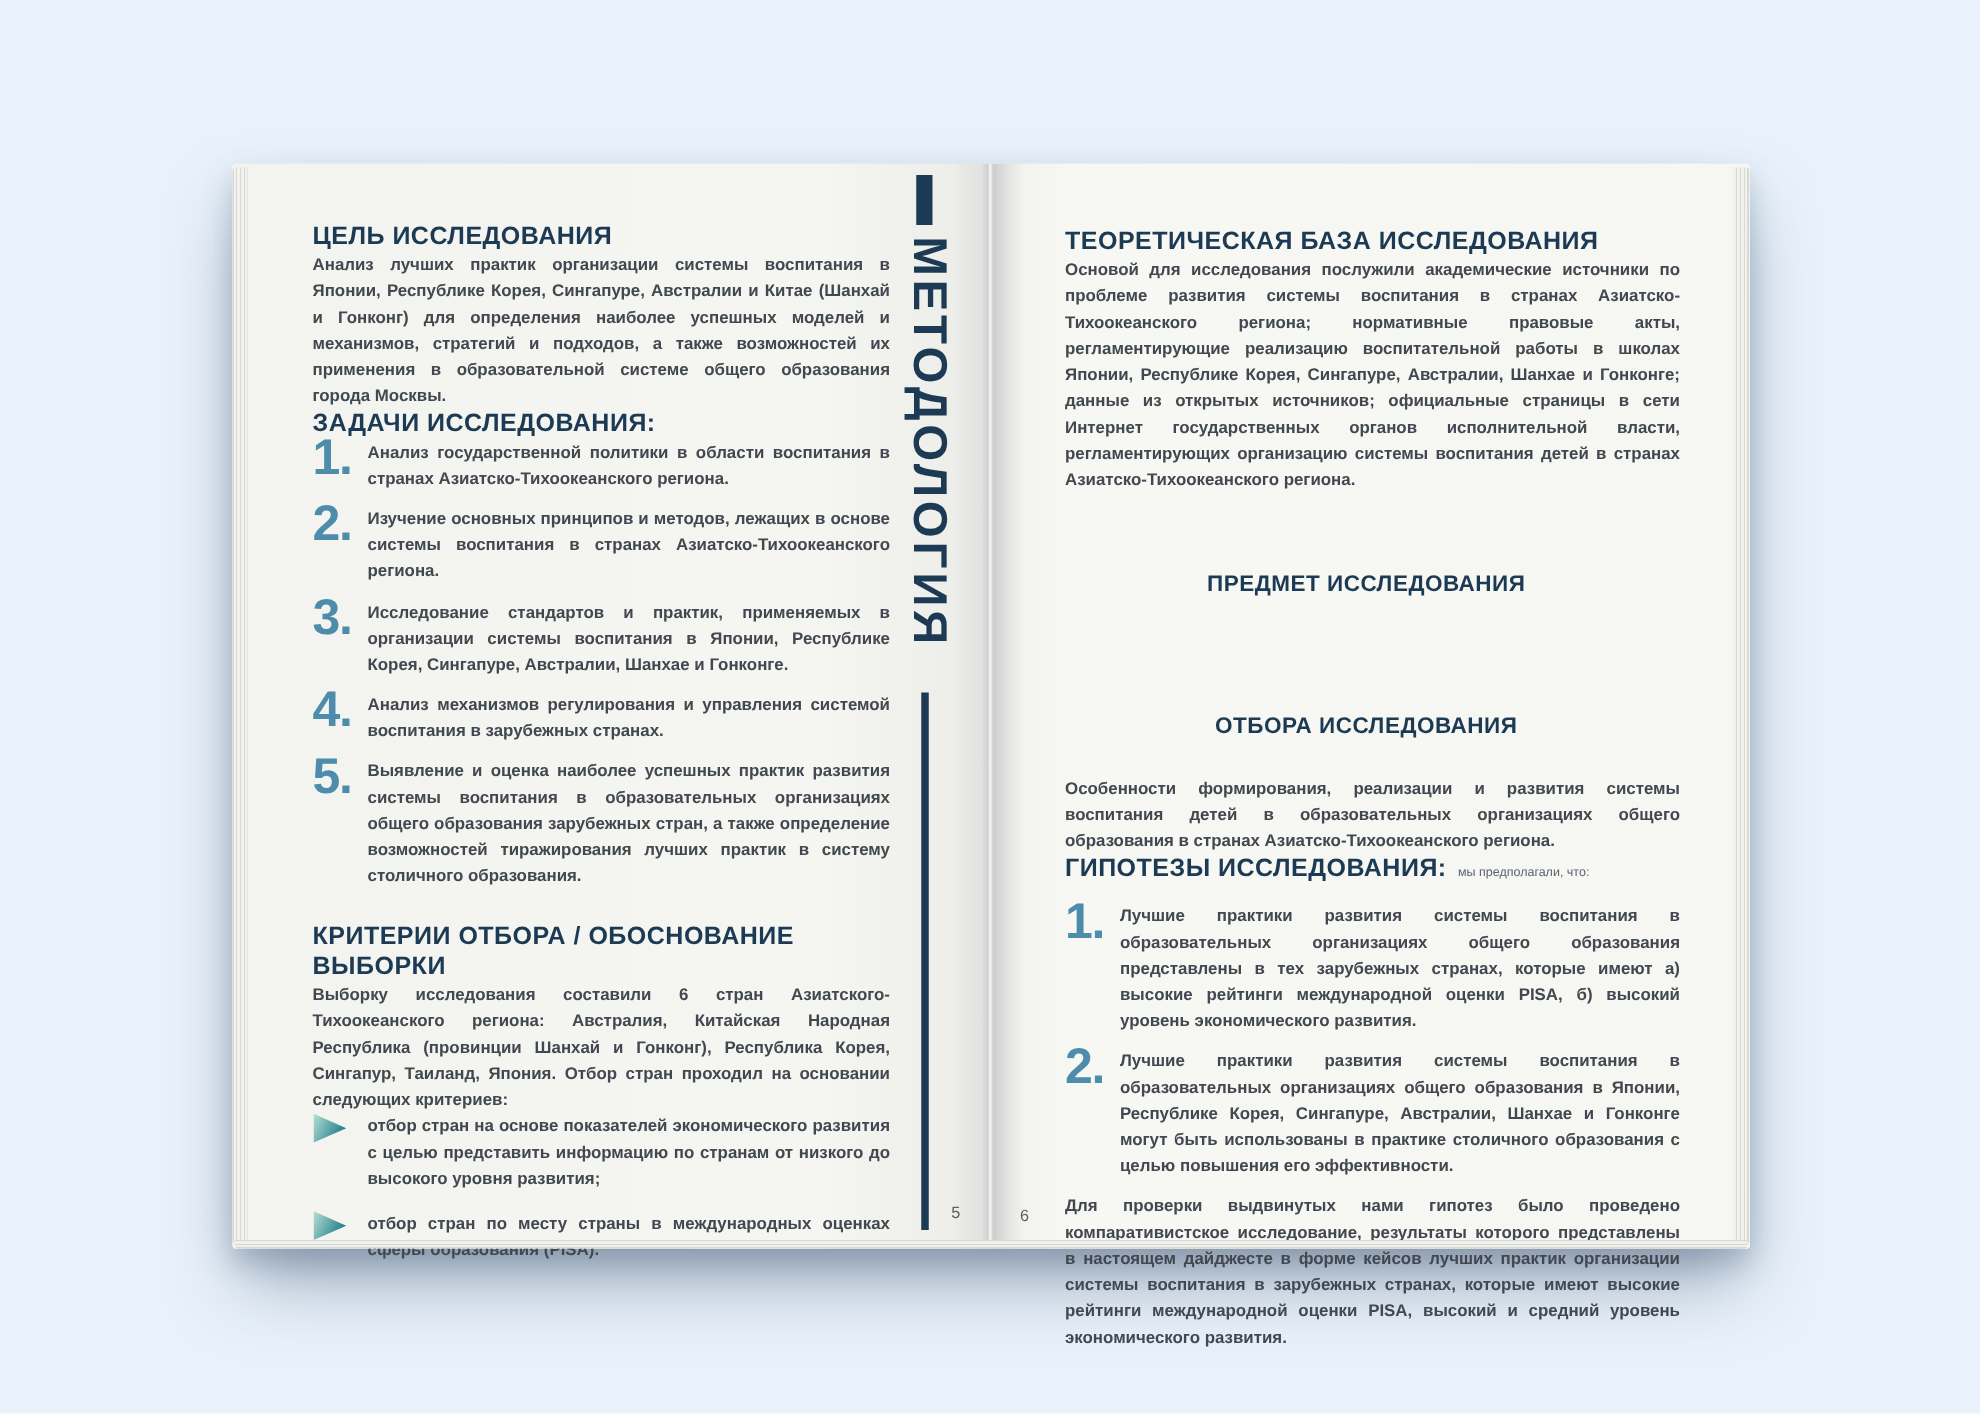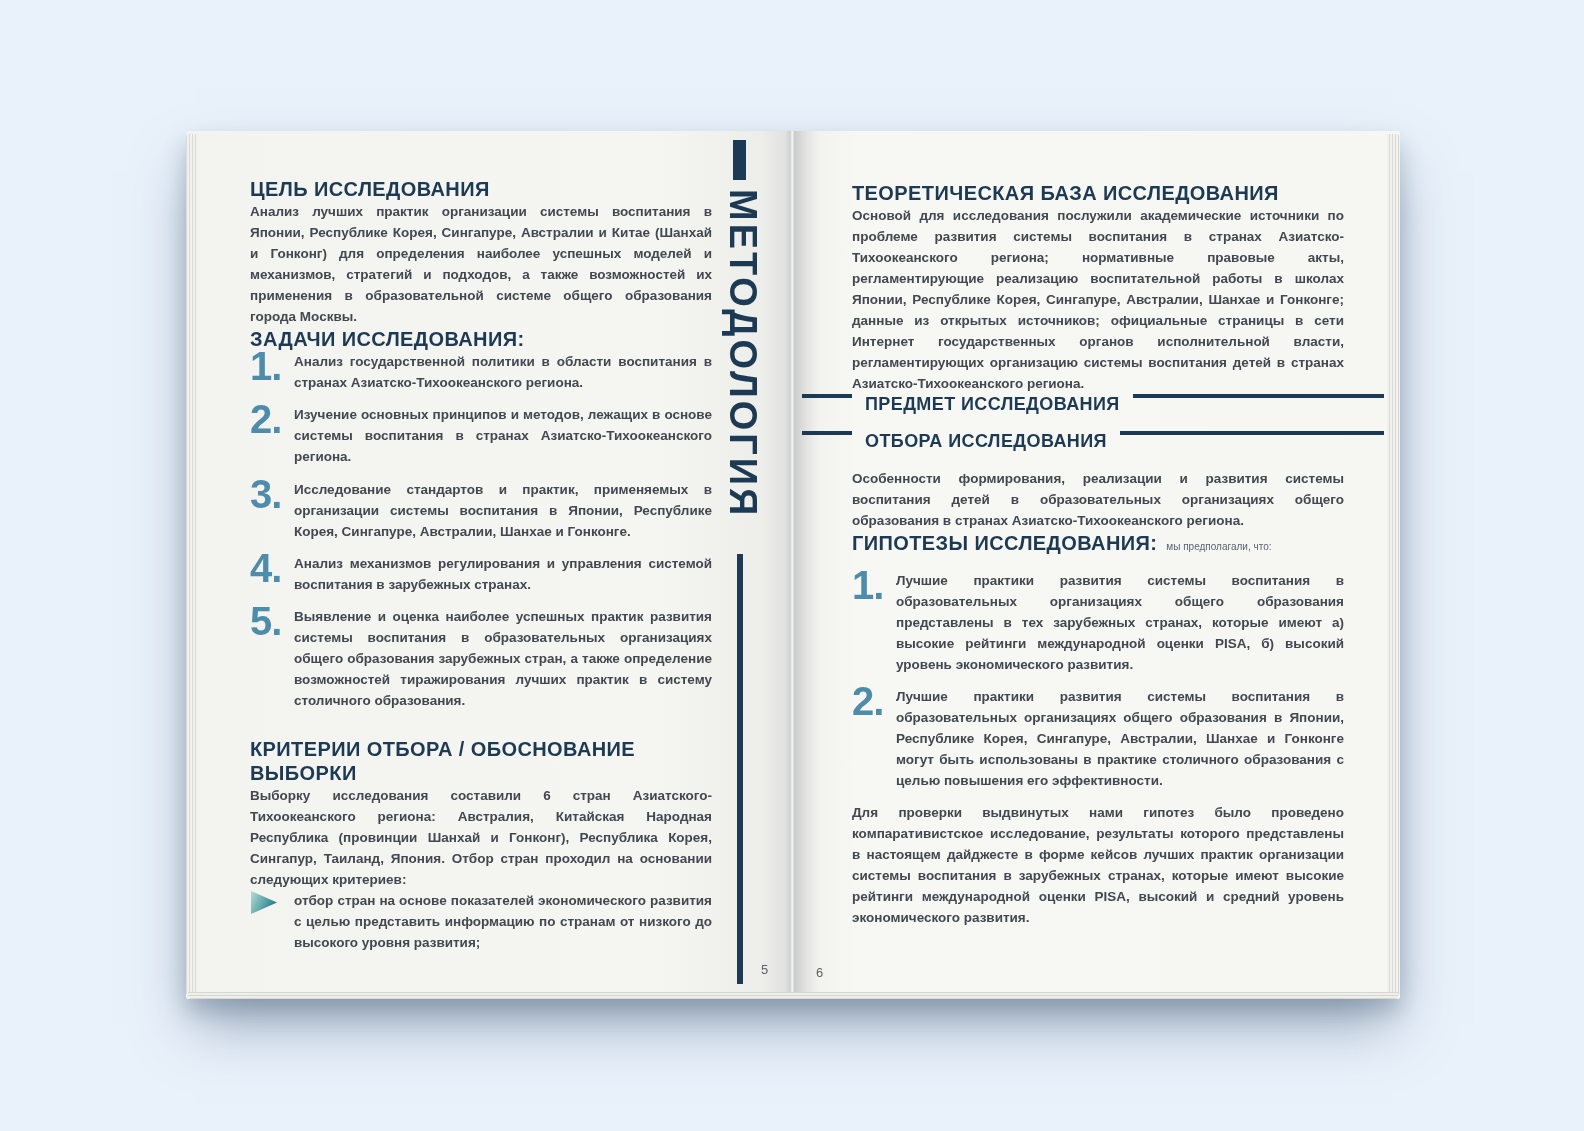--- a/index.html
+++ b/index.html
@@ -56,22 +56,22 @@
   .num-row .num { flex:0 0 44px; font-size:40px; line-height:.78; font-weight:bold;
     color:#4d8caa; letter-spacing:-1px; }
   .num-row p.body { flex:1; }
 
   .crit-head { max-width:432px; }
 
   .bullet-row { display:flex; margin-bottom:15px; }
   .bullet-row .tri { flex:0 0 44px; padding-top:1px; }
   .bullet-row p.body { flex:1; }
 
-  .rule-head { display:flex; gap:13px;
-    margin:0 -40px 15px -50px; }
+  .rule-head { display:flex; align-items:center; gap:13px;
+    margin:0 -40px 15px -50px;flex-direction:column; }
   .rule-head .line-l { flex:0 0 50px; height:4px; background:#1c3a53; }
   .rule-head .line-r { flex:1; height:4px; background:#1c3a53; }
   .rule-head h2 { font-size:18px; white-space:nowrap; }
 
   .hyp-head { display:flex; align-items:baseline; gap:9px; margin-bottom:15px; }
   .hyp-head .sub { font-size:10px; color:#5a6470; }
 </style>
 </head>
 <body>
 
@@ -120,20 +120,28 @@
         <p class="body mb-m">Выборку исследования составили 6 стран Азиатского-Тихоокеанского региона: Австралия, Китайская Народная Республика (провинции Шанхай и Гонконг), Республика Корея, Сингапур, Таиланд, Япония. Отбор стран проходил на основании следующих критериев:</p>
 
         <div class="bullet-row">
           <div class="tri">
             <svg width="27" height="23" viewBox="0 0 27 23">
                 <polygon points="1,0 27,11.5 1,23" fill="url(#triGrad)"></polygon>
               </svg>
           </div>
           <p class="body">отбор стран на основе показателей экономического развития с целью представить информацию по странам от низкого до высокого уровня развития;</p>
         </div>
+        <div class="bullet-row">
+          <div class="tri">
+            <svg width="27" height="23" viewBox="0 0 27 23">
+                <polygon points="1,0 27,11.5 1,23" fill="url(#triGrad)"></polygon>
+              </svg>
+          </div>
+          <p class="body">отбор стран по месту страны в международных оценках сферы образования (PISA).</p>
+        </div>
 
       </div>
     </div>
 
     <div class="page page-right">
       <div class="pr-content">
 
         <h2 class="sec mb-s">ТЕОРЕТИЧЕСКАЯ БАЗА ИССЛЕДОВАНИЯ</h2>
         <p class="body mb-m">Основой для исследования послужили академические источники по проблеме развития системы воспитания в странах Азиатско-Тихоокеанского региона; нормативные правовые акты, регламентирующие реализацию воспитательной работы в школах Японии, Республике Корея, Сингапуре, Австралии, Шанхае и Гонконге; данные из открытых источников; официальные страницы в сети Интернет государственных органов исполнительной власти, регламентирующих организацию системы воспитания детей в странах Азиатско-Тихоокеанского региона.</p>
 

